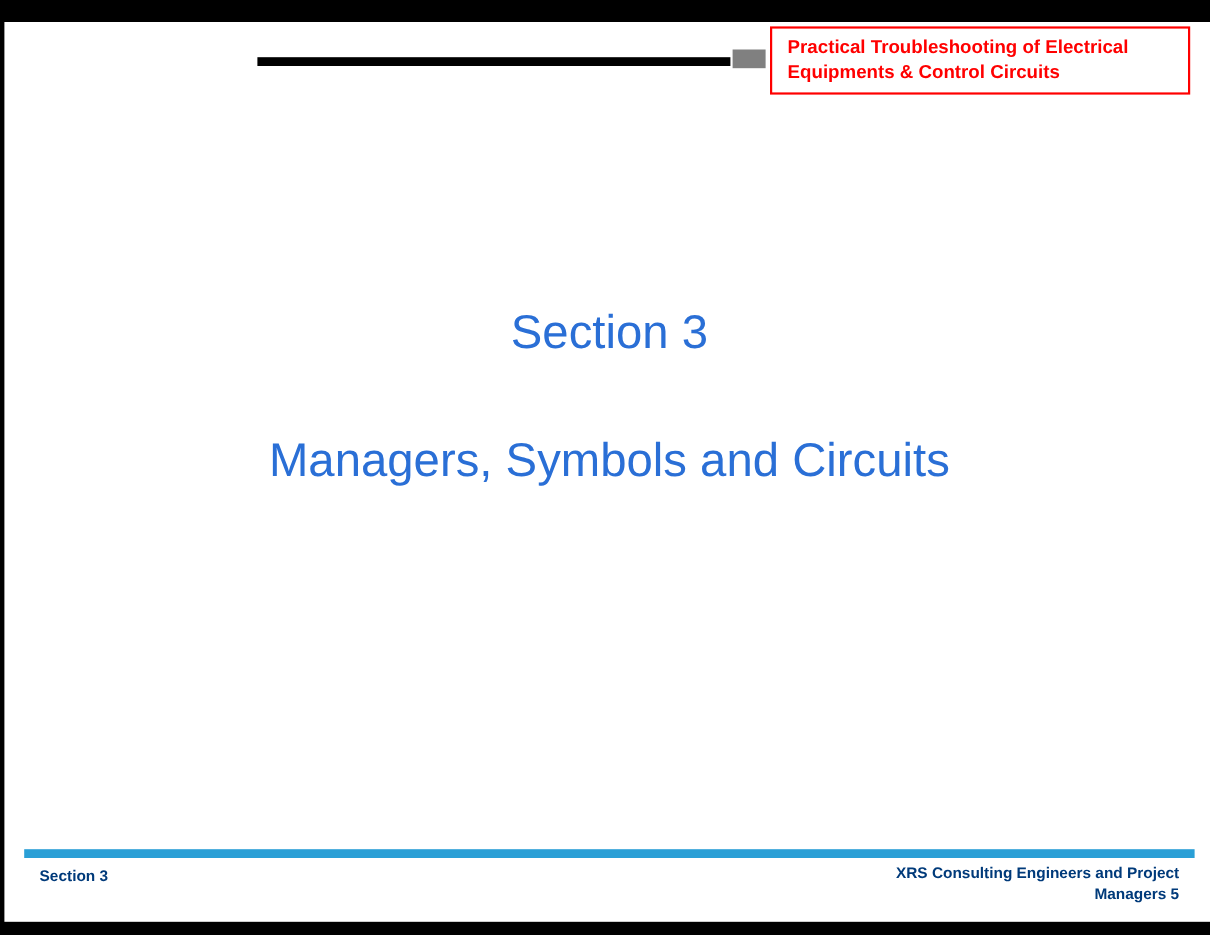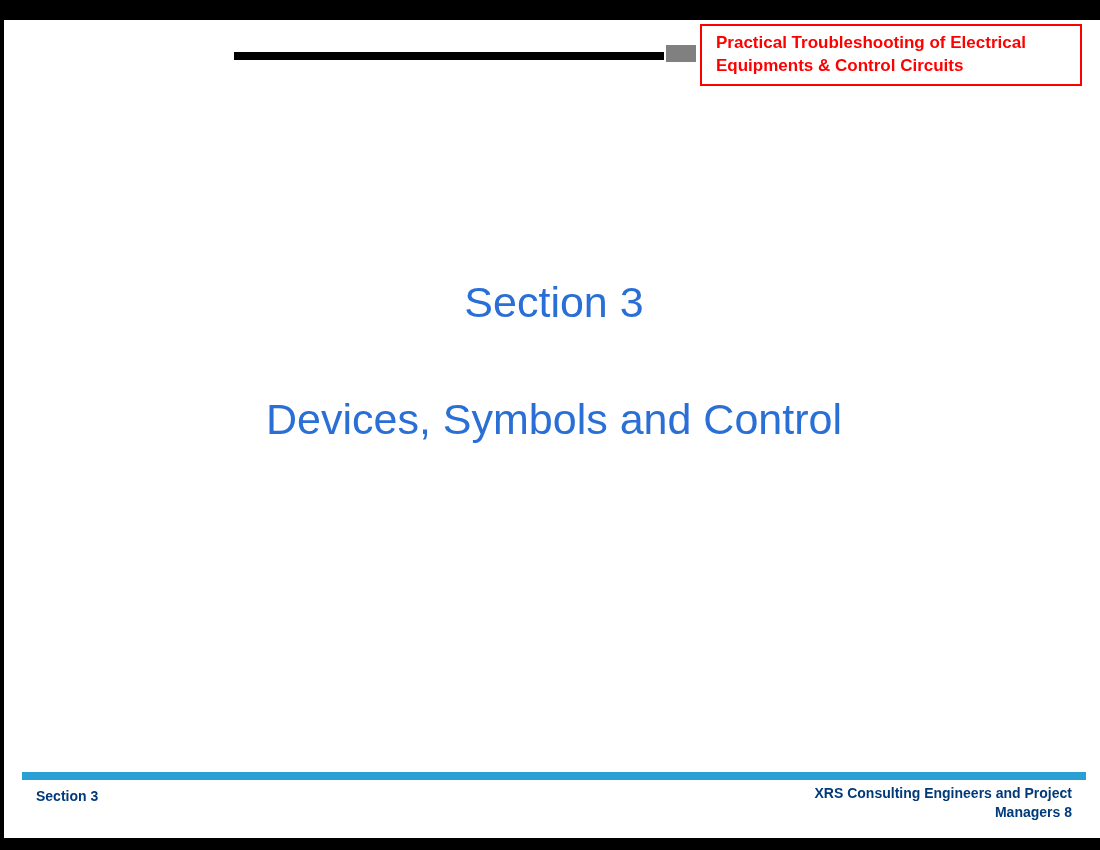--- a/index.html
+++ b/index.html
@@ -106,20 +106,20 @@
 
   <div class="header-line"></div>
   <div class="header-square"></div>
 
   <div class="title-box">
     <div class="title-box-text">Practical Troubleshooting of Electrical Equipments &amp; Control Circuits</div>
   </div>
 
   <div class="main-content">
     <div class="section-label">Section 3</div>
-    <div class="section-title">Devices, Symbols and Control</div>
+    <div class="section-title">Managers, Symbols and Circuits</div>
   </div>
 
   <div class="footer-line"></div>
   <div class="footer-left">Section 3</div>
-  <div class="footer-right">XRS Consulting Engineers and Project Managers  8</div>
+  <div class="footer-right">XRS Consulting Engineers and Project Managers  5</div>
 
 </div>
 
 </body></html>

